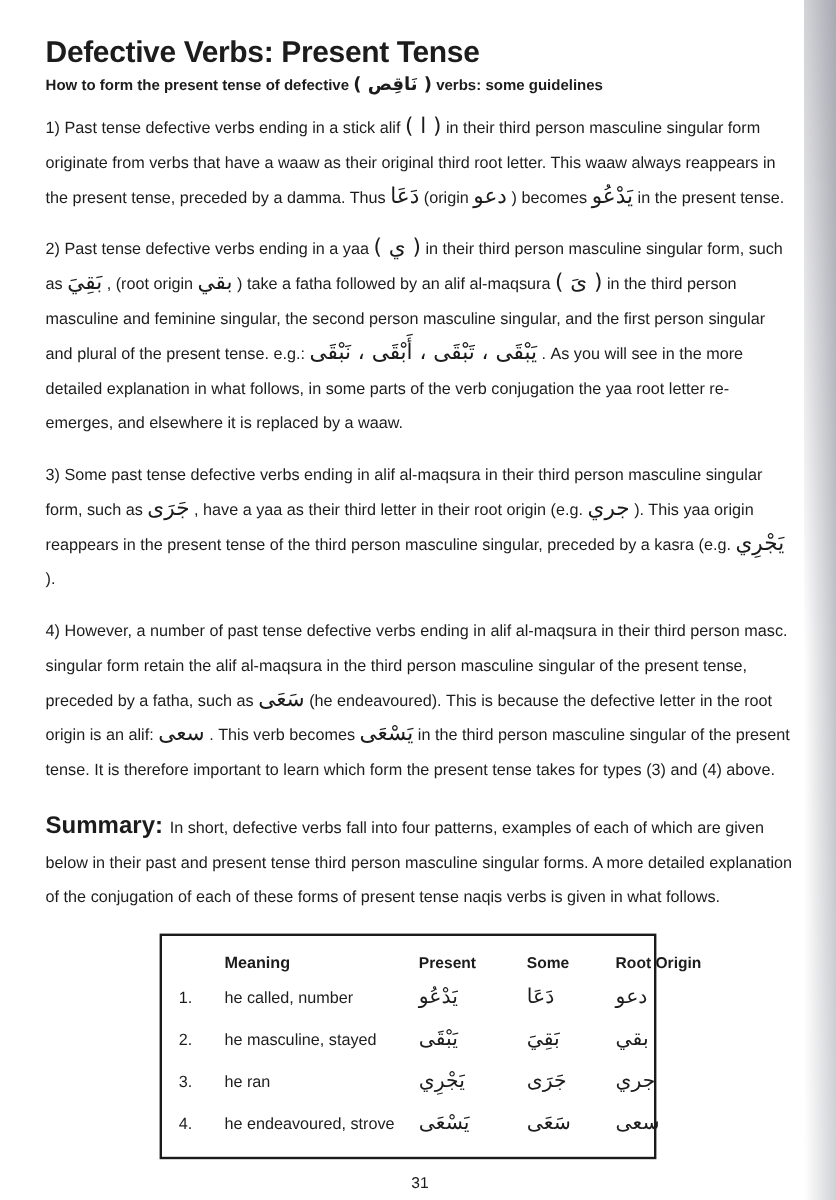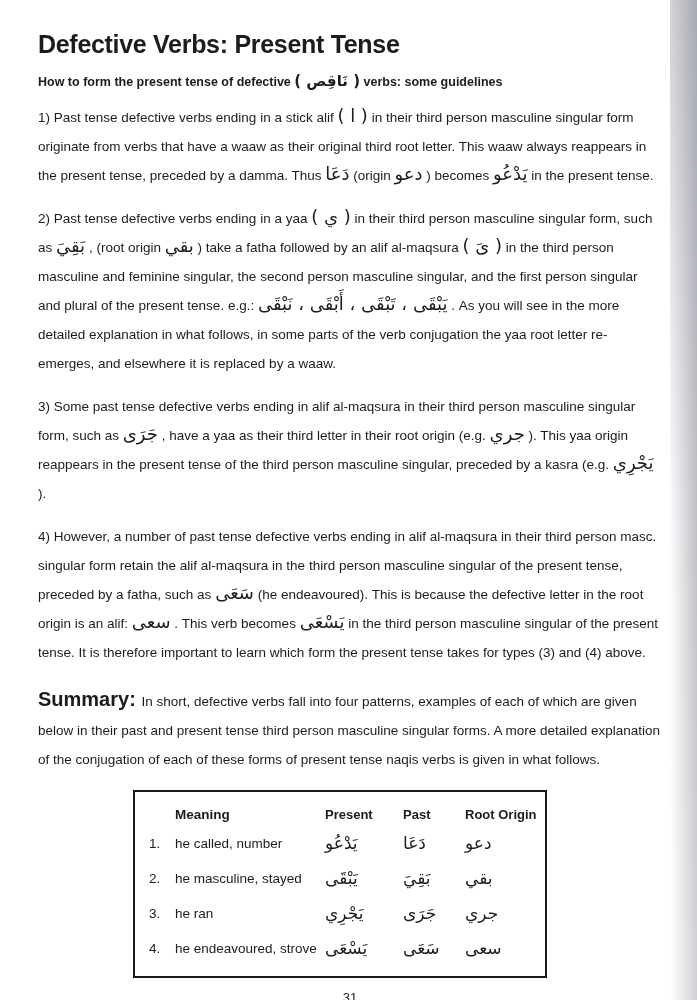--- a/index.html
+++ b/index.html
@@ -23,21 +23,21 @@
   .content { position:absolute; left:38px; top:30px; width:624px; }
 
   .title-row { display:flex; justify-content:space-between; align-items:flex-end; }
   .title-en { margin:0; font-size:25px; font-weight:bold; letter-spacing:-0.3px; white-space:nowrap;text-align:center; }
   .title-ar {
     font-family:"DejaVu Sans", sans-serif;
     font-size:25px; line-height:1.45; font-weight:bold;
     padding-right:2px; white-space:nowrap;
   }
 
-  .subtitle { margin-top:15px; font-size:12.5px; font-weight:bold; }
+  .subtitle { margin-top:4px; font-size:12.5px; font-weight:bold; }
   .subtitle .ar { font-size:15px; font-weight:bold; }
 
   .body-p { margin:14px 0 0 0; font-size:13.5px; line-height:29px; }
   .summary { margin-top:18px; }
   .b { font-weight:bold; }
   .summary .b { font-size:20px; }
 
   .ar {
     font-family:"DejaVu Sans", sans-serif;
     font-size:18px; line-height:1;
@@ -50,20 +50,21 @@
     width:414px;
     border:2px solid #1a1a1a;
     padding:10px 0 10px 14px;
     background:#fff;
   }
   .t-row {
     display:grid;
     grid-template-columns:26px 150px 78px 62px 84px;
     align-items:center;
     min-height:35px;
+    gap:12px;
   }
   .t-head { min-height:24px; font-weight:bold; font-size:13px; }
   .c-num, .c-meaning { font-size:13.5px; }
   .c-present, .c-past, .c-root { text-align:left; }
   .ar-cell {
     font-family:"DejaVu Sans", sans-serif;
     font-size:17px; line-height:1.15;
     unicode-bidi:isolate;
   }
 
@@ -86,21 +87,21 @@
     <p class="body-p"><span>2) Past tense defective verbs ending in a yaa </span><span class="ar" dir="rtl">( ي )</span><span> in their third person masculine singular form, such as </span><span class="ar" dir="rtl">بَقِيَ</span><span> , (root origin </span><span class="ar" dir="rtl">بقي</span><span> ) take a fatha followed by an alif al-maqsura </span><span class="ar" dir="rtl">( ىَ )</span><span> in the third person masculine and feminine singular, the second person masculine singular, and the first person singular and plural of the present tense. e.g.: </span><span class="ar" dir="rtl">يَبْقَى ، تَبْقَى ، أَبْقَى ، نَبْقَى</span><span> .  As you will see in the more detailed explanation in what follows, in some parts of the verb conjugation the yaa root letter re-emerges, and elsewhere it is replaced by a waaw.</span></p>
     <p class="body-p"><span>3) Some past tense defective verbs ending in alif al-maqsura in their third person masculine singular form, such as </span><span class="ar" dir="rtl">جَرَى</span><span> , have a yaa as their third letter in their root origin (e.g. </span><span class="ar" dir="rtl">جري</span><span> ). This yaa origin reappears in the present tense of the third person masculine singular, preceded by a kasra (e.g. </span><span class="ar" dir="rtl">يَجْرِي</span><span> ).</span></p>
     <p class="body-p"><span>4) However, a number of past tense defective verbs ending in alif al-maqsura in their third person masc. singular form retain the alif al-maqsura in the third person masculine singular of the present tense, preceded by a fatha, such as </span><span class="ar" dir="rtl">سَعَى</span><span> (he endeavoured). This is because the defective letter in the root origin is an alif: </span><span class="ar" dir="rtl">سعى</span><span> . This verb becomes </span><span class="ar" dir="rtl">يَسْعَى</span><span> in the third person masculine singular of the present tense. It is therefore important to learn which form the present tense takes for types (3) and (4) above.</span></p>
     <p class="body-p summary"><span class="b">Summary: </span><span>In short, defective verbs fall into four patterns, examples of each of which are given below in their past and present tense third person masculine singular forms. A more detailed explanation of the conjugation of each of these forms of present tense naqis verbs is given in what follows.</span></p>
 
     <div class="table-box">
       <div class="t-row t-head">
         <span class="c-num"></span>
         <span class="c-meaning">Meaning</span>
         <span class="c-present">Present</span>
-        <span class="c-past">Past</span>
+        <span class="c-past">Some</span>
         <span class="c-root">Root Origin</span>
       </div>
       <div id="table-rows">
           <div class="t-row">
             <span class="c-num">1.</span>
             <span class="c-meaning">he called, number</span>
             <span class="c-present ar-cell" dir="rtl">يَدْعُو</span>
             <span class="c-past ar-cell" dir="rtl">دَعَا</span>
             <span class="c-root ar-cell" dir="rtl">دعو</span>
           </div>

